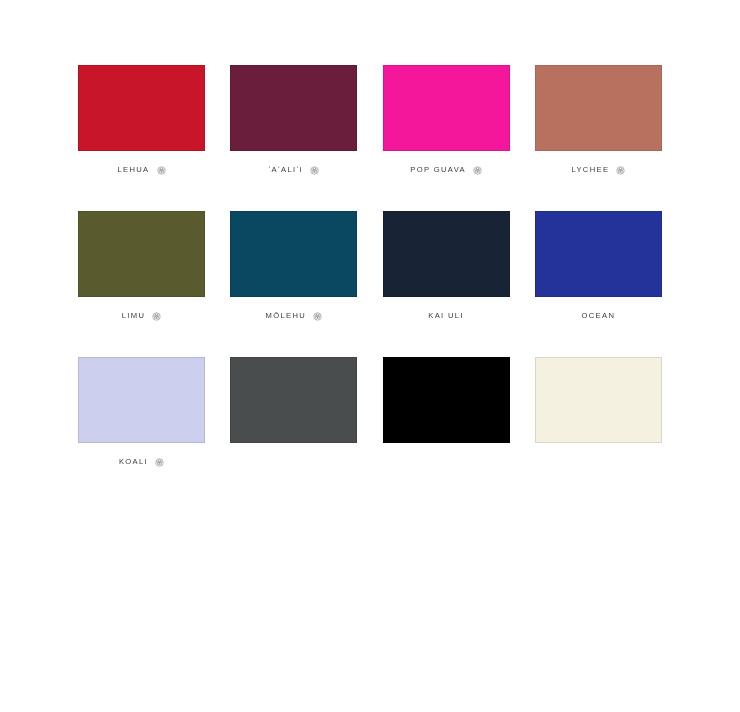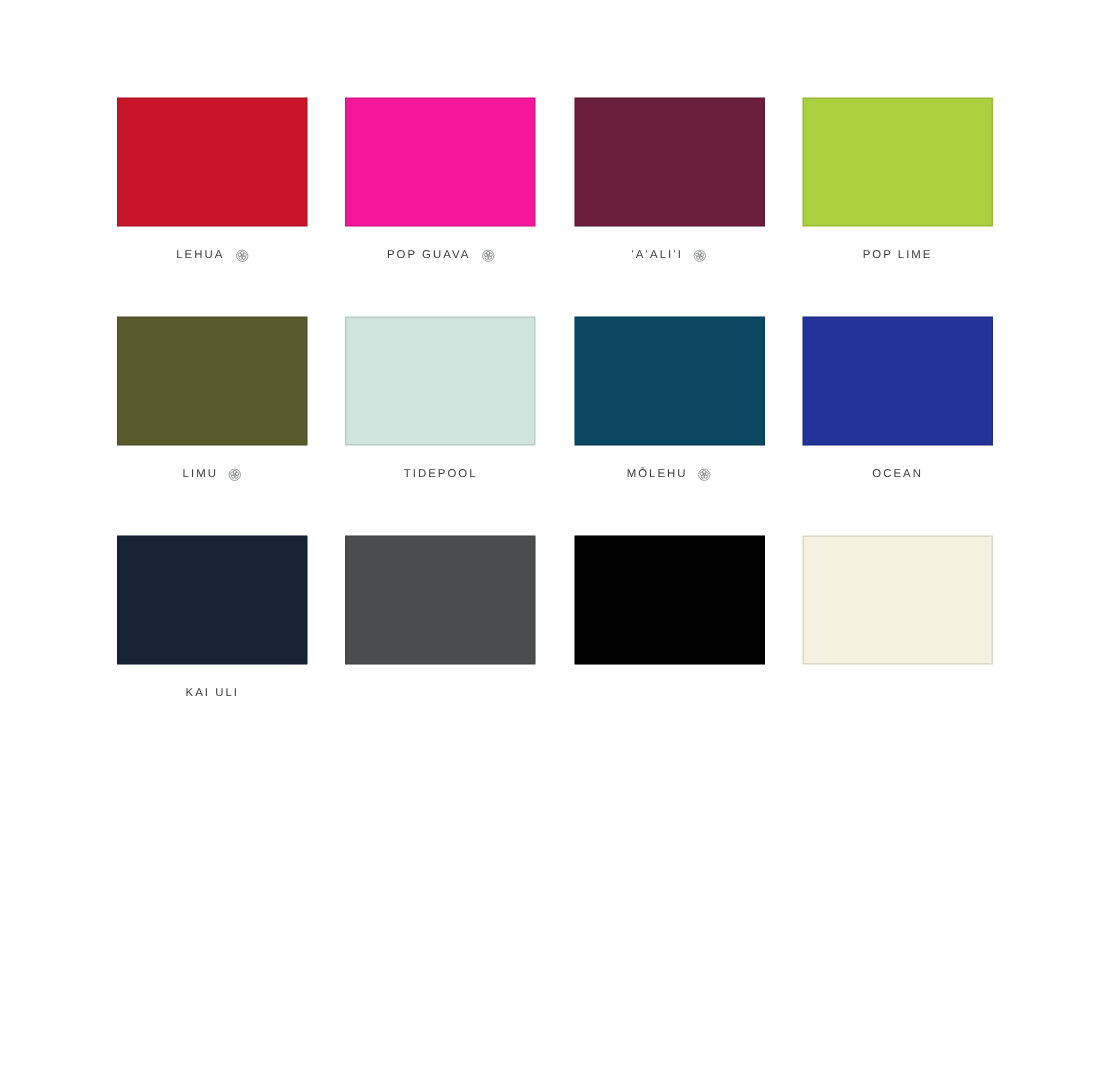--- a/index.html
+++ b/index.html
@@ -94,117 +94,139 @@
             <circle cx="13.4" cy="8.6" r="2.6"></circle>
             <circle cx="12.1" cy="12.7" r="2.6"></circle>
             <circle cx="7.9" cy="12.7" r="2.6"></circle>
             <circle cx="6.6" cy="8.6" r="2.6"></circle>
           </g>
         </svg>
       </span>
     </div>
   </div>
       <div class="swatch-cell">
+    <div class="swatch-chip" style="background: rgb(107, 29, 60);"></div>
+    <div class="swatch-caption">
+      <span class="swatch-label">ʻAʻALIʻI</span>
+      <span class="mark-icon">
+        <svg viewBox="0 0 20 20" width="9" height="9" aria-hidden="true">
+          <g fill="none" stroke="#55585a" stroke-width="1.2">
+            <circle cx="10" cy="10" r="8.4"></circle>
+            <circle cx="10" cy="6.2" r="2.6"></circle>
+            <circle cx="13.4" cy="8.6" r="2.6"></circle>
+            <circle cx="12.1" cy="12.7" r="2.6"></circle>
+            <circle cx="7.9" cy="12.7" r="2.6"></circle>
+            <circle cx="6.6" cy="8.6" r="2.6"></circle>
+          </g>
+        </svg>
+      </span>
+    </div>
+  </div>
+      <div class="swatch-cell">
     <div class="swatch-chip" style="background: rgb(244, 23, 155);"></div>
     <div class="swatch-caption">
       <span class="swatch-label">POP GUAVA</span>
       <span class="mark-icon">
         <svg viewBox="0 0 20 20" width="9" height="9" aria-hidden="true">
           <g fill="none" stroke="#55585a" stroke-width="1.2">
             <circle cx="10" cy="10" r="8.4"></circle>
             <circle cx="10" cy="6.2" r="2.6"></circle>
             <circle cx="13.4" cy="8.6" r="2.6"></circle>
             <circle cx="12.1" cy="12.7" r="2.6"></circle>
             <circle cx="7.9" cy="12.7" r="2.6"></circle>
             <circle cx="6.6" cy="8.6" r="2.6"></circle>
           </g>
         </svg>
       </span>
     </div>
   </div>
       <div class="swatch-cell">
-    <div class="swatch-chip" style="background: rgb(107, 29, 60);"></div>
-    <div class="swatch-caption">
-      <span class="swatch-label">ʻAʻALIʻI</span>
+    <div class="swatch-chip" style="background: rgb(185, 113, 95);"></div>
+    <div class="swatch-caption">
+      <span class="swatch-label">LYCHEE</span>
+      <span class="mark-icon">
+        <svg viewBox="0 0 20 20" width="9" height="9" aria-hidden="true">
+          <g fill="none" stroke="#55585a" stroke-width="1.2">
+            <circle cx="10" cy="10" r="8.4"></circle>
+            <circle cx="10" cy="6.2" r="2.6"></circle>
+            <circle cx="13.4" cy="8.6" r="2.6"></circle>
+            <circle cx="12.1" cy="12.7" r="2.6"></circle>
+            <circle cx="7.9" cy="12.7" r="2.6"></circle>
+            <circle cx="6.6" cy="8.6" r="2.6"></circle>
+          </g>
+        </svg>
+      </span>
+    </div>
+  </div>
+      <div class="swatch-cell">
+    <div class="swatch-chip" style="background: rgb(89, 91, 46);"></div>
+    <div class="swatch-caption">
+      <span class="swatch-label">LIMU</span>
+      <span class="mark-icon">
+        <svg viewBox="0 0 20 20" width="9" height="9" aria-hidden="true">
+          <g fill="none" stroke="#55585a" stroke-width="1.2">
+            <circle cx="10" cy="10" r="8.4"></circle>
+            <circle cx="10" cy="6.2" r="2.6"></circle>
+            <circle cx="13.4" cy="8.6" r="2.6"></circle>
+            <circle cx="12.1" cy="12.7" r="2.6"></circle>
+            <circle cx="7.9" cy="12.7" r="2.6"></circle>
+            <circle cx="6.6" cy="8.6" r="2.6"></circle>
+          </g>
+        </svg>
+      </span>
+    </div>
+  </div>
+      <div class="swatch-cell">
+    <div class="swatch-chip" style="background: rgb(10, 71, 97);"></div>
+    <div class="swatch-caption">
+      <span class="swatch-label">MŌLEHU</span>
       <span class="mark-icon">
         <svg viewBox="0 0 20 20" width="9" height="9" aria-hidden="true">
           <g fill="none" stroke="#55585a" stroke-width="1.2">
             <circle cx="10" cy="10" r="8.4"></circle>
             <circle cx="10" cy="6.2" r="2.6"></circle>
             <circle cx="13.4" cy="8.6" r="2.6"></circle>
             <circle cx="12.1" cy="12.7" r="2.6"></circle>
             <circle cx="7.9" cy="12.7" r="2.6"></circle>
             <circle cx="6.6" cy="8.6" r="2.6"></circle>
           </g>
         </svg>
       </span>
     </div>
   </div>
       <div class="swatch-cell no-mark">
-    <div class="swatch-chip" style="background: rgb(170, 208, 63);"></div>
-    <div class="swatch-caption">
-      <span class="swatch-label">POP LIME</span>
-
-    </div>
-  </div>
-      <div class="swatch-cell">
-    <div class="swatch-chip" style="background: rgb(89, 91, 46);"></div>
-    <div class="swatch-caption">
-      <span class="swatch-label">LIMU</span>
-      <span class="mark-icon">
-        <svg viewBox="0 0 20 20" width="9" height="9" aria-hidden="true">
-          <g fill="none" stroke="#55585a" stroke-width="1.2">
-            <circle cx="10" cy="10" r="8.4"></circle>
-            <circle cx="10" cy="6.2" r="2.6"></circle>
-            <circle cx="13.4" cy="8.6" r="2.6"></circle>
-            <circle cx="12.1" cy="12.7" r="2.6"></circle>
-            <circle cx="7.9" cy="12.7" r="2.6"></circle>
-            <circle cx="6.6" cy="8.6" r="2.6"></circle>
-          </g>
-        </svg>
-      </span>
-    </div>
-  </div>
-      <div class="swatch-cell no-mark">
-    <div class="swatch-chip" style="background: rgb(205, 229, 221);"></div>
-    <div class="swatch-caption">
-      <span class="swatch-label">TIDEPOOL</span>
-
-    </div>
-  </div>
-      <div class="swatch-cell">
-    <div class="swatch-chip" style="background: rgb(10, 71, 97);"></div>
-    <div class="swatch-caption">
-      <span class="swatch-label">MŌLEHU</span>
-      <span class="mark-icon">
-        <svg viewBox="0 0 20 20" width="9" height="9" aria-hidden="true">
-          <g fill="none" stroke="#55585a" stroke-width="1.2">
-            <circle cx="10" cy="10" r="8.4"></circle>
-            <circle cx="10" cy="6.2" r="2.6"></circle>
-            <circle cx="13.4" cy="8.6" r="2.6"></circle>
-            <circle cx="12.1" cy="12.7" r="2.6"></circle>
-            <circle cx="7.9" cy="12.7" r="2.6"></circle>
-            <circle cx="6.6" cy="8.6" r="2.6"></circle>
-          </g>
-        </svg>
-      </span>
+    <div class="swatch-chip" style="background: rgb(24, 36, 54);"></div>
+    <div class="swatch-caption">
+      <span class="swatch-label">KAI ULI</span>
+
     </div>
   </div>
       <div class="swatch-cell no-mark">
     <div class="swatch-chip" style="background: rgb(35, 51, 154);"></div>
     <div class="swatch-caption">
       <span class="swatch-label">OCEAN</span>
 
     </div>
   </div>
-      <div class="swatch-cell no-mark">
-    <div class="swatch-chip" style="background: rgb(24, 36, 54);"></div>
-    <div class="swatch-caption">
-      <span class="swatch-label">KAI ULI</span>
-
+      <div class="swatch-cell">
+    <div class="swatch-chip" style="background: rgb(205, 207, 238);"></div>
+    <div class="swatch-caption">
+      <span class="swatch-label">KOALI</span>
+      <span class="mark-icon">
+        <svg viewBox="0 0 20 20" width="9" height="9" aria-hidden="true">
+          <g fill="none" stroke="#55585a" stroke-width="1.2">
+            <circle cx="10" cy="10" r="8.4"></circle>
+            <circle cx="10" cy="6.2" r="2.6"></circle>
+            <circle cx="13.4" cy="8.6" r="2.6"></circle>
+            <circle cx="12.1" cy="12.7" r="2.6"></circle>
+            <circle cx="7.9" cy="12.7" r="2.6"></circle>
+            <circle cx="6.6" cy="8.6" r="2.6"></circle>
+          </g>
+        </svg>
+      </span>
     </div>
   </div>
       <div class="swatch-cell">
     <div class="swatch-chip" style="background: rgb(74, 77, 78);"></div>
 
   </div>
       <div class="swatch-cell">
     <div class="swatch-chip" style="background: rgb(0, 0, 0);"></div>
 
   </div>

